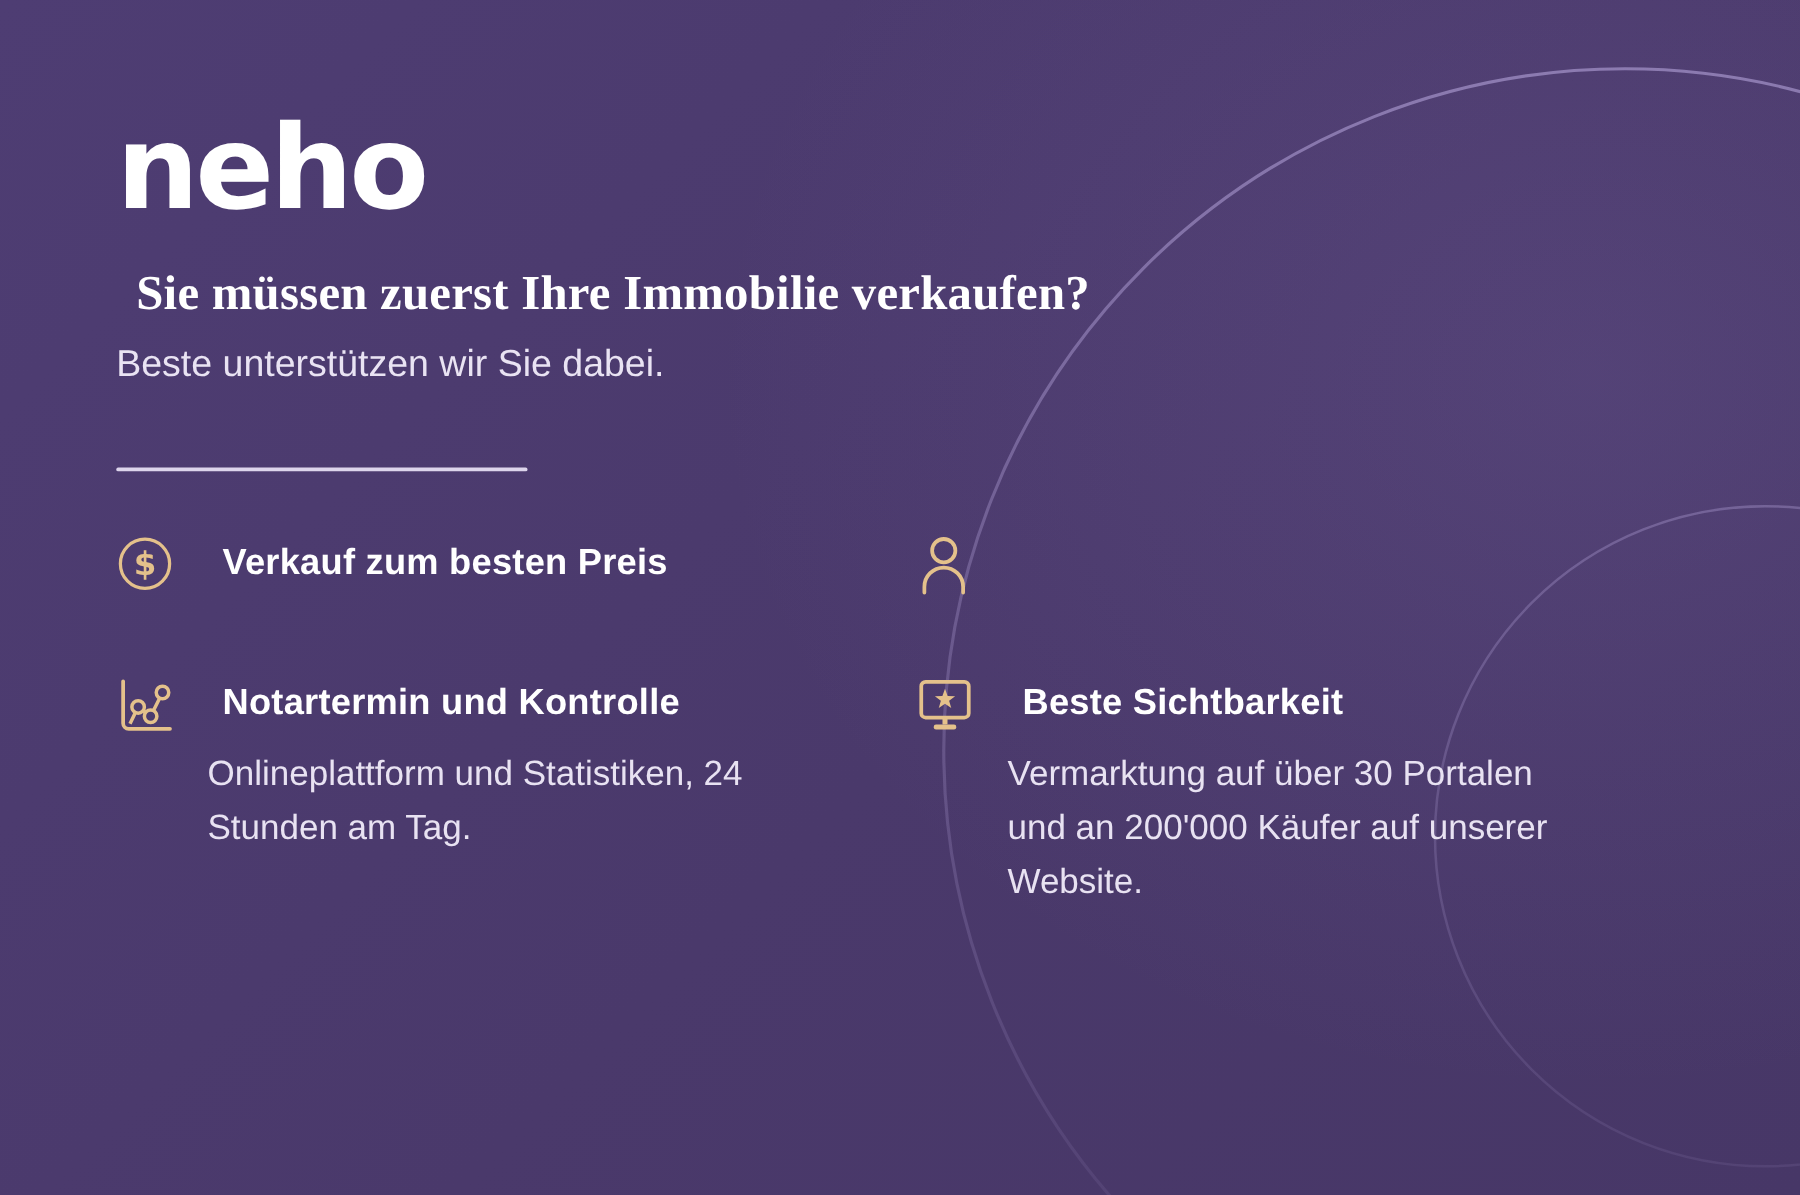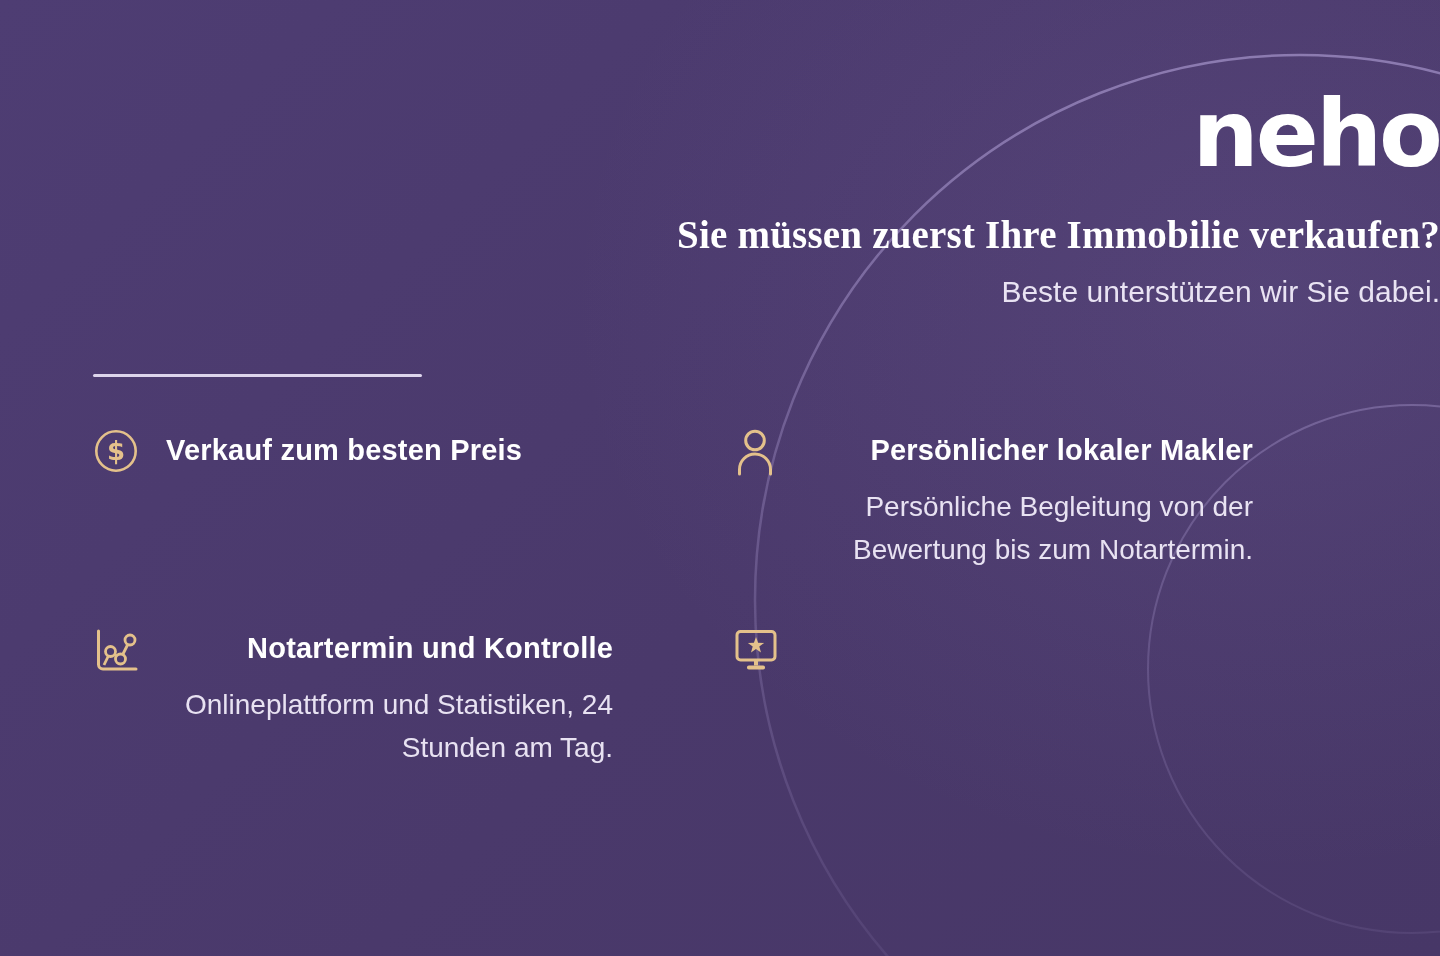--- a/index.html
+++ b/index.html
@@ -13,21 +13,20 @@
     font-family: "Liberation Sans", sans-serif;
     background: #4b3b6e;
   }
   .page {
     position: relative;
     width: 1440px;
     height: 956px;
     background:
       radial-gradient(1000px 820px at 1270px 300px, rgba(148,128,198,0.14), rgba(148,128,198,0) 70%),
       linear-gradient(135deg, #4e3d73 0%, #4a396b 55%, #473767 100%);
-    text-align: right;
   }
   .bg-arcs {
     position: absolute;
     inset: 0;
     pointer-events: none;
   }
   .content {
     position: relative;
     padding: 95px 0 0 93px;
   }
@@ -73,21 +72,21 @@
     align-items: flex-start;
   }
   .feature .icon-box {
     flex: 0 0 46px;
     width: 46px;
     height: 48px;
     margin-right: 27px;
     margin-top: 1px;
   }
   .feature h3 {
-    margin: 6px 0 18px 0;
+    margin: 6px 0 18px 12px;
     font-size: 29px;
     line-height: 34px;
     font-weight: 700;
     color: #ffffff;
     letter-spacing: 0.2px;
   }
   .feature p {
     margin: 0;
     max-width: 447px;
     font-size: 28px;
@@ -141,24 +140,20 @@
         </div>
       </div>
 
       <div class="feature">
         <div class="icon-box">
           <svg width="46" height="48" viewBox="0 0 46 48">
             <circle cx="22" cy="12.5" r="9.3" fill="none" stroke="#e4c18b" stroke-width="3"></circle>
             <path d="M6.5,46 V41.5 A15.5,15.5 0 0 1 37.5,41.5 V46" fill="none" stroke="#e4c18b" stroke-width="3" stroke-linecap="round"></path>
           </svg>
         </div>
-        <div>
-          <h3>Persönlicher lokaler Makler</h3>
-          <p>Persönliche Begleitung von der Bewertung bis zum Notartermin.</p>
-        </div>
       </div>
 
       <div class="feature">
         <div class="icon-box">
           <svg width="46" height="48" viewBox="0 0 46 48">
             <path d="M5.5,5 V38.5 A4.5,4.5 0 0 0 10,43 H43" fill="none" stroke="#e4c18b" stroke-width="3" stroke-linecap="round"></path>
             <path d="M11,39 L17.5,25.5 L27.5,33 L37,14" fill="none" stroke="#e4c18b" stroke-width="2.8" stroke-linejoin="round"></path>
             <circle cx="17.5" cy="25.5" r="5" fill="#4b3b6e" stroke="#e4c18b" stroke-width="2.8"></circle>
             <circle cx="27.5" cy="33" r="5" fill="#4b3b6e" stroke="#e4c18b" stroke-width="2.8"></circle>
             <circle cx="37" cy="14" r="5" fill="#4b3b6e" stroke="#e4c18b" stroke-width="2.8"></circle>
@@ -172,17 +167,21 @@
 
       <div class="feature">
         <div class="icon-box">
           <svg width="46" height="48" viewBox="0 0 46 48">
             <rect x="4" y="5.5" width="38" height="28.5" rx="3.5" fill="none" stroke="#e4c18b" stroke-width="3"></rect>
             <path d="M23,11 L25.1,16.7 L31.1,16.9 L26.3,20.6 L28,26.4 L23,23 L18,26.4 L19.7,20.6 L14.9,16.9 L20.9,16.7 Z" fill="#e4c18b"></path>
             <rect x="21" y="34" width="4" height="5.5" fill="#e4c18b"></rect>
             <rect x="14" y="39.5" width="18" height="4" rx="1.8" fill="#e4c18b"></rect>
           </svg>
         </div>
+        <div>
+          <h3>Beste Sichtbarkeit</h3>
+          <p>Vermarktung auf über 30 Portalen und an 200'000 Käufer auf unserer Website.</p>
+        </div>
       </div>
 
     </div>
   </div>
 </div>
 
 </body></html>

